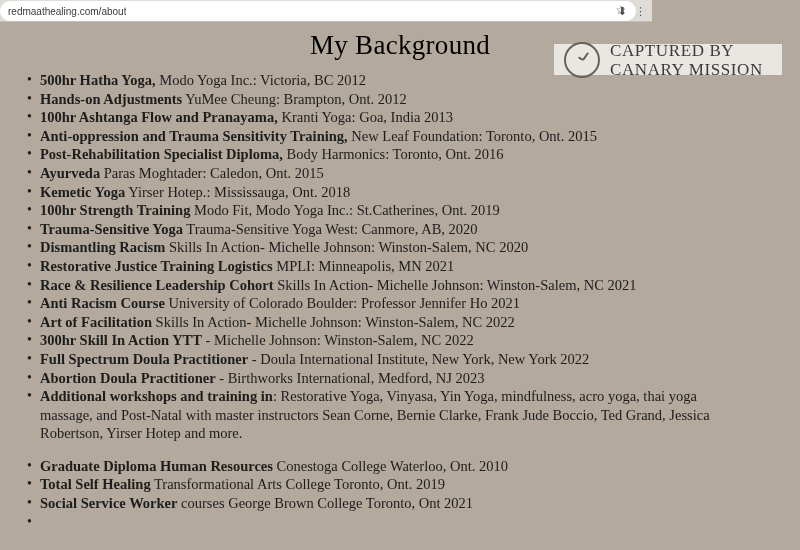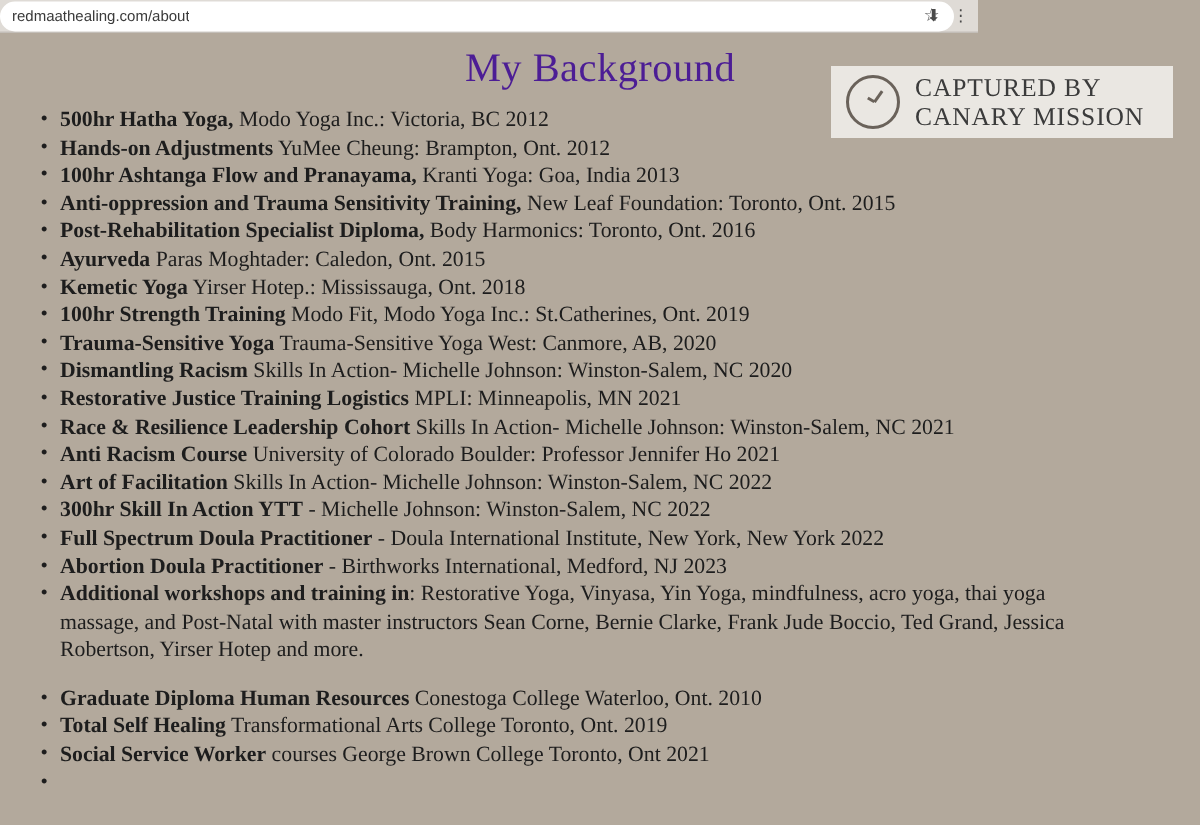--- a/index.html
+++ b/index.html
@@ -79,34 +79,34 @@
     top: 22px; left: 0;
     width: 800px;
     height: 528px;
     background: #b3a99c;
     overflow: hidden;
   }
 
   .page-title {
     text-align: center;
     font-size: 27px;
-    color: #4c1d95;
+    color: #000000;
     font-weight: normal;
     margin: 8px 0 4px 0;
     font-family: "Liberation Serif", serif;
     letter-spacing: 0.3px;
   }
 
   
   .watermark {
     position: absolute;
     top: 22px;
     right: 18px;
     width: 228px;
-    height: 48px;
+    height: 31px;
     background: rgba(246,244,241,0.82);
     display: flex;
     align-items: center;
     padding-left: 10px;
     box-sizing: border-box;
   }
   .wm-seal {
     width: 32px;
     height: 32px;
     border-radius: 50%;

